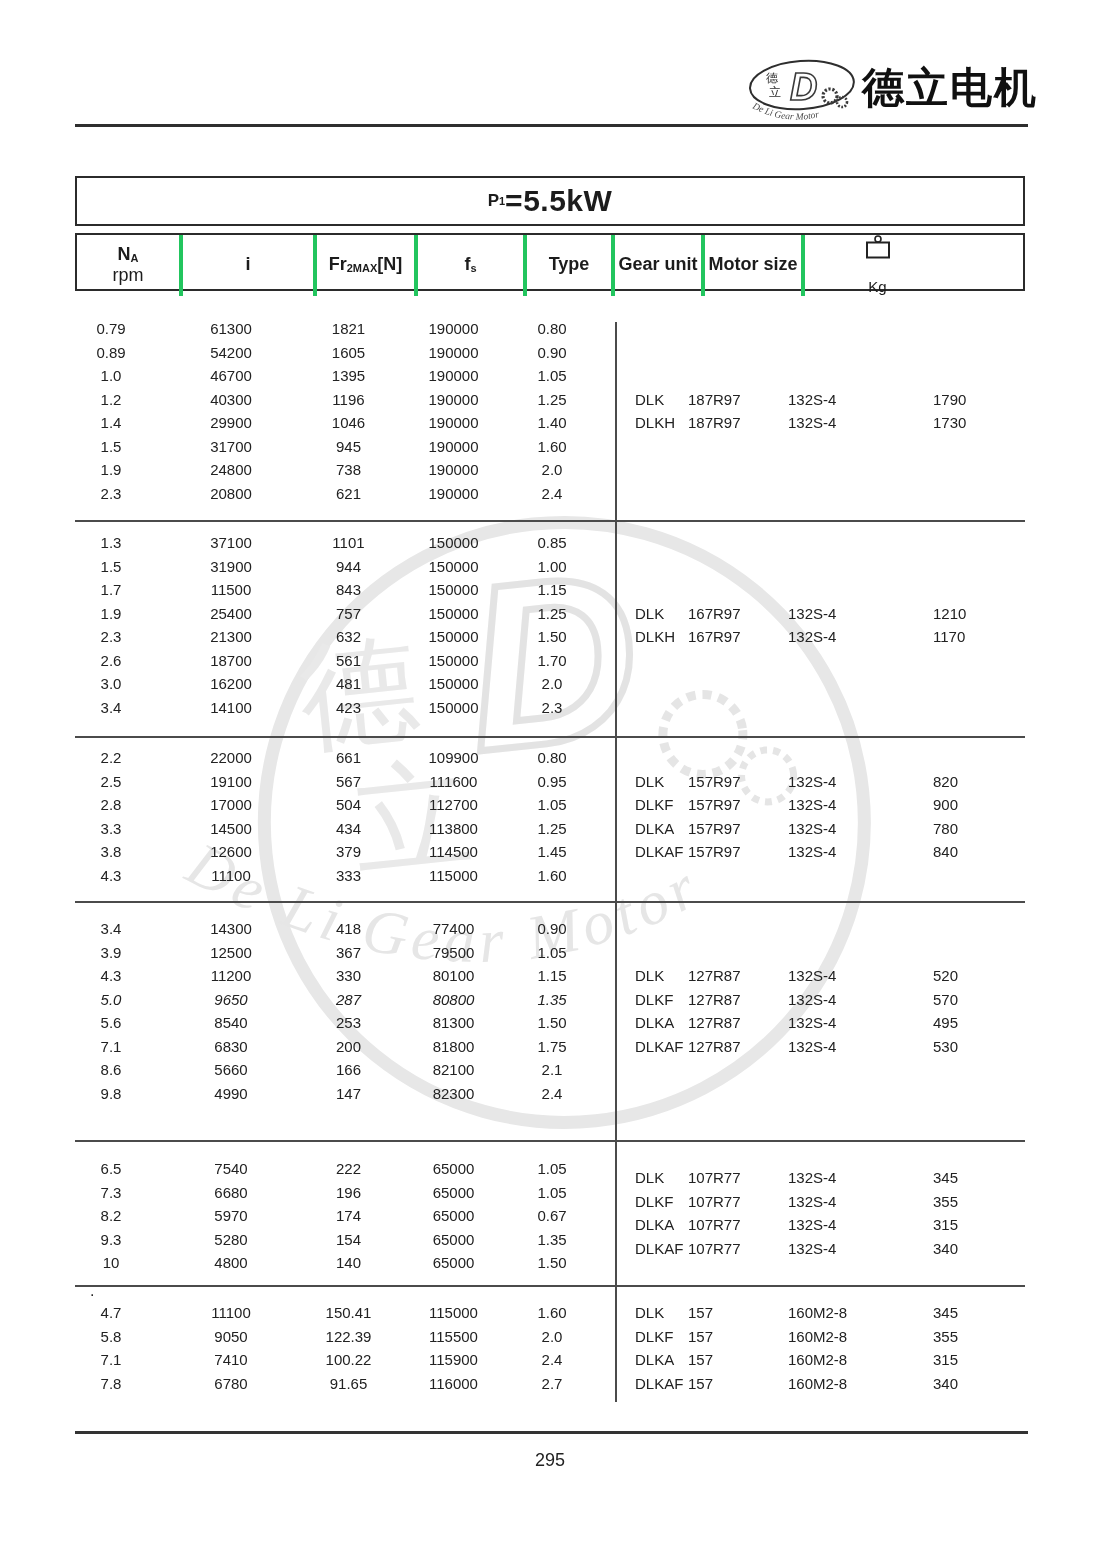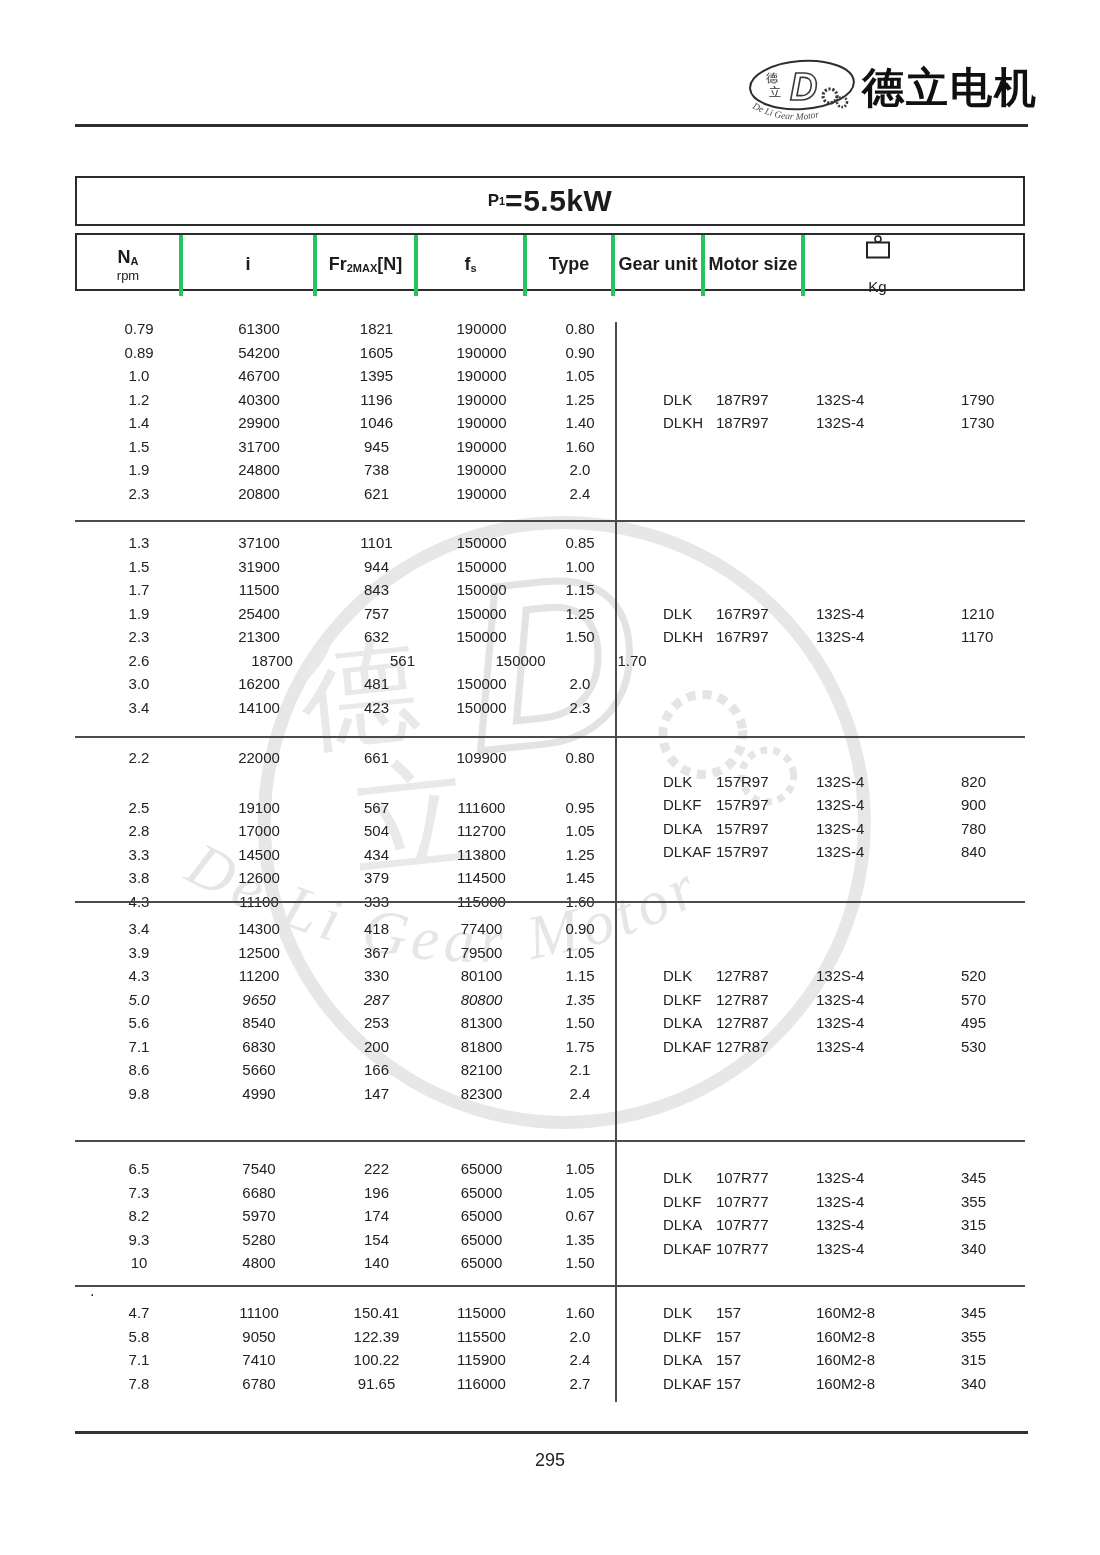--- a/index.html
+++ b/index.html
@@ -23,29 +23,29 @@
 
   
   .head-row{position:absolute;left:75px;top:233px;width:950px;height:58px;
             border:2px solid #2b2b2b;box-sizing:border-box;}
   .head-grid{display:grid;grid-template-columns:106px 134px 101px 109px 88px 90px 100px 145px 1fr;height:100%;}
   .hcell{border-right:4px solid #22c55e;display:flex;flex-direction:column;
          align-items:center;justify-content:center;line-height:1.1;}
   .hcell:last-child{border-right:none;gap:17px;}
   .hmain{font-weight:bold;font-size:18px;}
   .hmain sub{font-size:11px;vertical-align:-0.2em;}
-  .hsub{font-size:13px;margin-top:1px;}
+  .hsub{font-size:18px;margin-top:1px;}
   .kgcell .hsub{font-size:15px;}
 
   
   .watermark{position:absolute;left:120px;top:510px;z-index:0;pointer-events:none;}
 
   
   .tbody{position:absolute;left:0;top:0;width:100%;height:100%;z-index:1;}
-  .block{position:absolute;left:86px;width:950px;}
+  .block{position:absolute;left:58px;width:950px;}
   .drow{display:grid;grid-template-columns:106px 134px 101px 109px 88px;align-items:center;
         text-align:center;font-size:15px;color:#222;}
   .types{position:absolute;left:540px;top:0;width:407px;}
   .trow{display:grid;grid-template-columns:90px 100px 145px 72px;align-items:center;
         font-size:15px;color:#222;}
   .trow .c-type{text-align:left;padding-left:37px;}
   .trow .c-gear,.trow .c-motor,.trow .c-kg{}
 
   
   .sep{position:absolute;left:75px;width:950px;height:2px;background:#4b4b4b;z-index:2;}
@@ -239,21 +239,21 @@
           <div>150000</div>
           <div>1.25</div>
         </div>
         <div class="drow" style="height: 23.5px;">
           <div>2.3</div>
           <div>21300</div>
           <div>632</div>
           <div>150000</div>
           <div>1.50</div>
         </div>
-        <div class="drow" style="height: 23.5px; gap: 13px;">
+        <div class="drow" style="height: 23.5px;">
           <div>2.6</div>
           <div>18700</div>
           <div>561</div>
           <div>150000</div>
           <div>1.70</div>
         </div>
         <div class="drow" style="height: 23.5px;">
           <div>3.0</div>
           <div>16200</div>
           <div>481</div>
@@ -283,21 +283,21 @@
         </div>
       </div>
       <div class="block" style="top: 746px; height: 141px;">
         <div class="drow" style="height: 23.5px;">
           <div>2.2</div>
           <div>22000</div>
           <div>661</div>
           <div>109900</div>
           <div>0.80</div>
         </div>
-        <div class="drow" style="height: 23.5px; margin-top: 26px;">
+        <div class="drow" style="height: 23.5px;">
           <div>2.5</div>
           <div>19100</div>
           <div>567</div>
           <div>111600</div>
           <div>0.95</div>
         </div>
         <div class="drow" style="height: 23.5px;">
           <div>2.8</div>
           <div>17000</div>
           <div>504</div>

